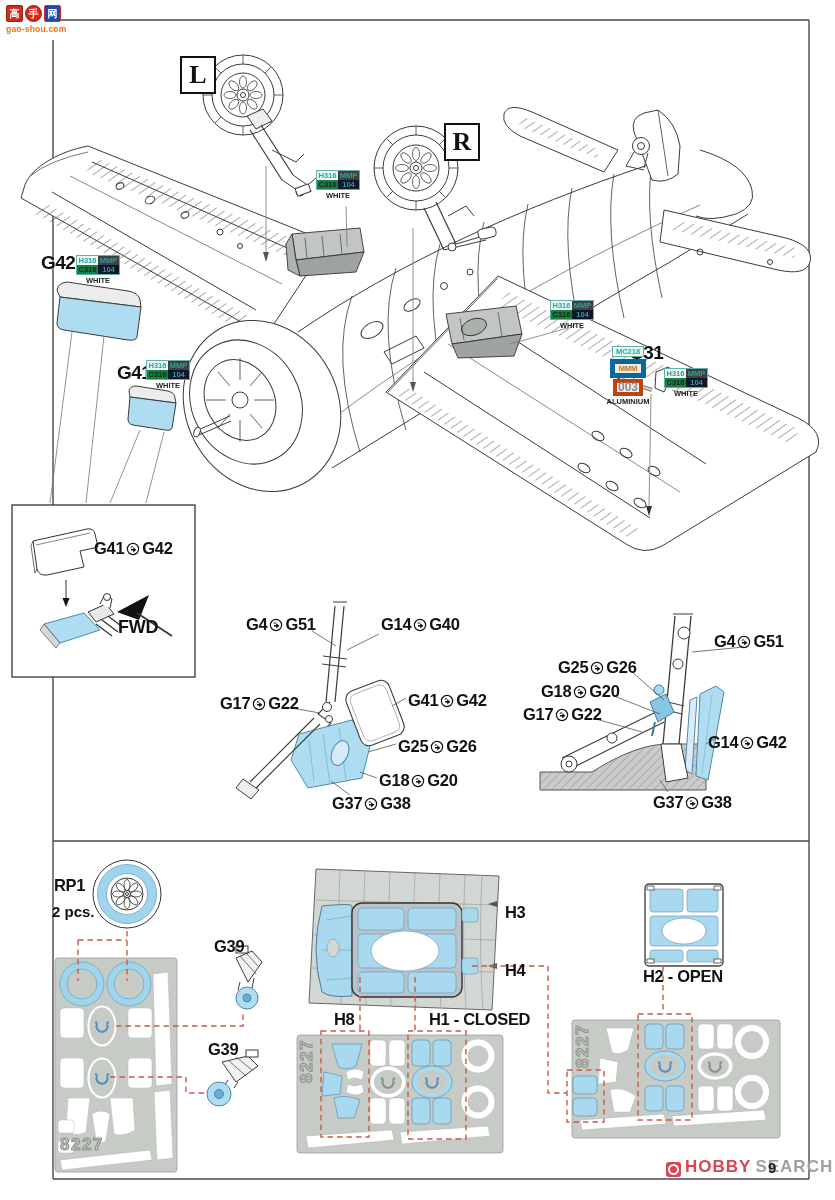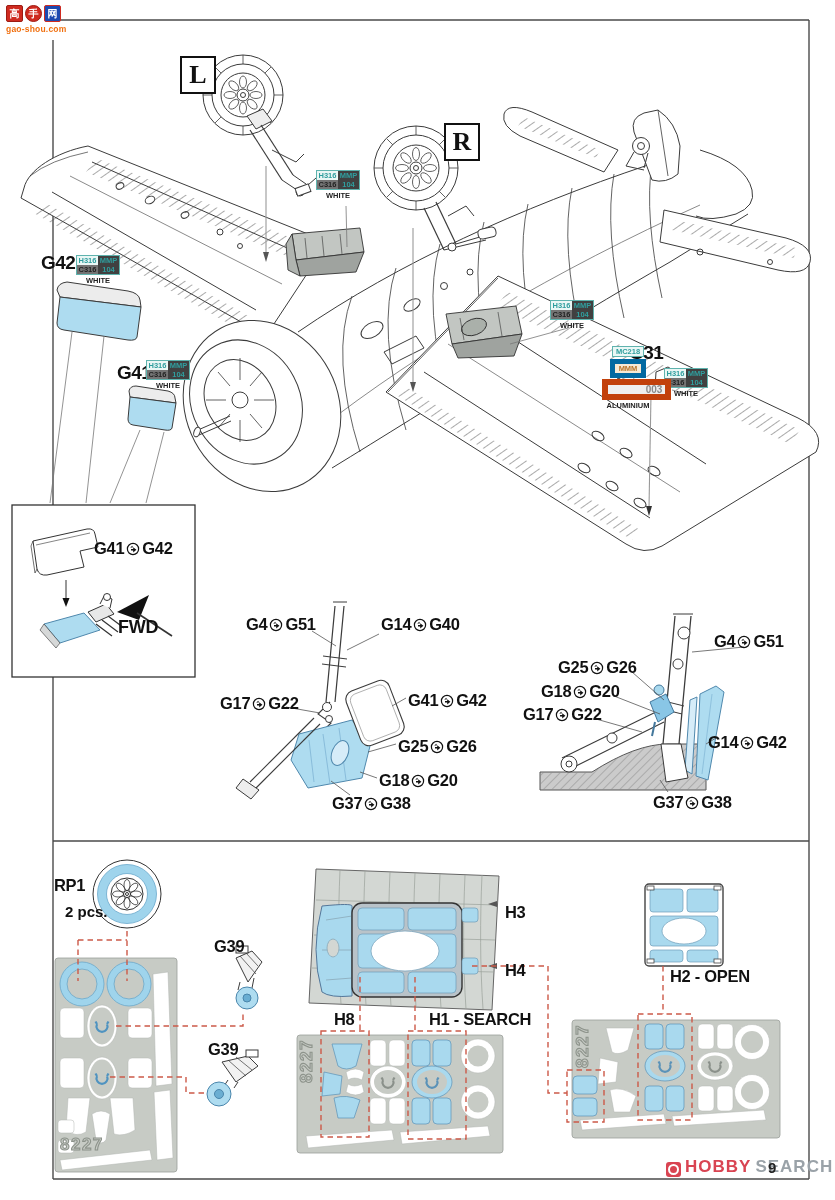--- a/index.html
+++ b/index.html
@@ -16,30 +16,30 @@
   
   .pair{display:flex;align-items:center;gap:2px;font-size:16.5px;font-weight:bold;color:#111;
         letter-spacing:-0.3px;z-index:4;}
   .pair svg{display:block;}
   
   .pcall{width:44px;text-align:center;z-index:5;}
   .pbox{display:grid;grid-template-columns:1fr 1fr;border:1px solid #5fb3ae;background:#fff;
         font-size:7.5px;line-height:9px;font-weight:bold;}
   .pc1{color:#2f9e9e;background:#eaf7f5;}
   .pc2{color:#2f9e9e;background:#404040;}
-  .pc3{color:#222;background:#737373;}
-  .pc4{color:#2f9e9e;background:#404040;}
+  .pc3{color:#222;background:#15803d;}
+  .pc4{color:#2f9e9e;background:#0f172a;}
   .pname{font-size:7.5px;font-weight:bold;color:#222;margin-top:1px;}
   .acall{width:52px;text-align:center;z-index:5;font-weight:bold;}
   .ac1{display:inline-block;border:1px solid #5fb3ae;background:#eaf7f5;color:#2f9e9e;
        font-size:7.5px;padding:0 3px;line-height:9px;}
   .ac2{display:block;width:26px;margin:1px auto 0;border:5px solid #0369a1;background:#f7e9d4;
        color:#b8742a;font-size:7.5px;line-height:9px;}
-  .ac3{display:block;width:22px;margin:1px auto 0;border:6px solid #c2410c;background:#efefef;
-       color:#8a8a8a;font-size:10px;line-height:9px;padding-left:35px;}
+  .ac3{display:block;width:22px;margin:1px auto 0;border:4px solid #c2410c;background:#efefef;
+       color:#8a8a8a;font-size:12px;line-height:9px;}
   .ac4{font-size:7.5px;color:#222;margin-top:1px;}
   
   .mlabel{font-size:16.5px;font-weight:bold;color:#111;letter-spacing:-0.3px;z-index:4;}
   .slabel{font-size:15px;font-weight:bold;color:#111;z-index:4;}
   
   .sheetid{font-size:17px;font-weight:bold;letter-spacing:1.5px;color:#c7cbc5;
            -webkit-text-stroke:1.1px #8d938b;z-index:4;}
   .vert{transform:rotate(-90deg);transform-origin:center;}
   
   .gslogo{z-index:6;}
@@ -688,28 +688,28 @@
       <span>G37</span>
       <svg width="14" height="14" viewBox="0 0 14 14">
         <circle cx="7" cy="7" r="5.6" fill="none" stroke="#111" stroke-width="1.2"></circle>
         <path d="M5,7 h2.2 v-1.8 l3.2,2.6 -3.2,2.6 v-1.8 h-2.2 z" fill="#111"></path>
         <path d="M4.2,5.5 l2.2,-1.8 0.4,1.9 z" fill="#111"></path>
       </svg>
       <span>G38</span>
     </div>
 
 <div class="abs mlabel" style="left:54px;top:876px">RP1</div>
-<div class="abs slabel" style="left:65px;top:903px">2 pcs.</div>
+<div class="abs slabel" style="left:52px;top:903px">2 pcs.</div>
 <div class="abs mlabel" style="left:214px;top:937px">G39</div>
 <div class="abs mlabel" style="left:208px;top:1040px">G39</div>
 <div class="abs mlabel" style="left:505px;top:903px">H3</div>
 <div class="abs mlabel" style="left:505px;top:961px">H4</div>
 <div class="abs mlabel" style="left:334px;top:1010px">H8</div>
-<div class="abs mlabel" style="left:429px;top:1010px">H1 - SEARCH</div>
-<div class="abs mlabel" style="left:670px;top:967px">H2 - OPEN</div>
+<div class="abs mlabel" style="left:429px;top:1010px">H1 - CLOSED</div>
+<div class="abs mlabel" style="left:643px;top:967px">H2 - OPEN</div>
 
 <div class="abs sheetid" style="left:60px;top:1135px">8227</div>
 <div class="abs sheetid vert" style="left:285px;top:1051px">8227</div>
 <div class="abs sheetid vert" style="left:561px;top:1036px">8227</div>
 
 <div class="abs gslogo" style="left:6px;top:5px">
   <div class="gsrow">
     <span class="gstile gs-red">高</span>
     <span class="gstile gs-circle">手</span>
     <span class="gstile gs-blue">网</span>

